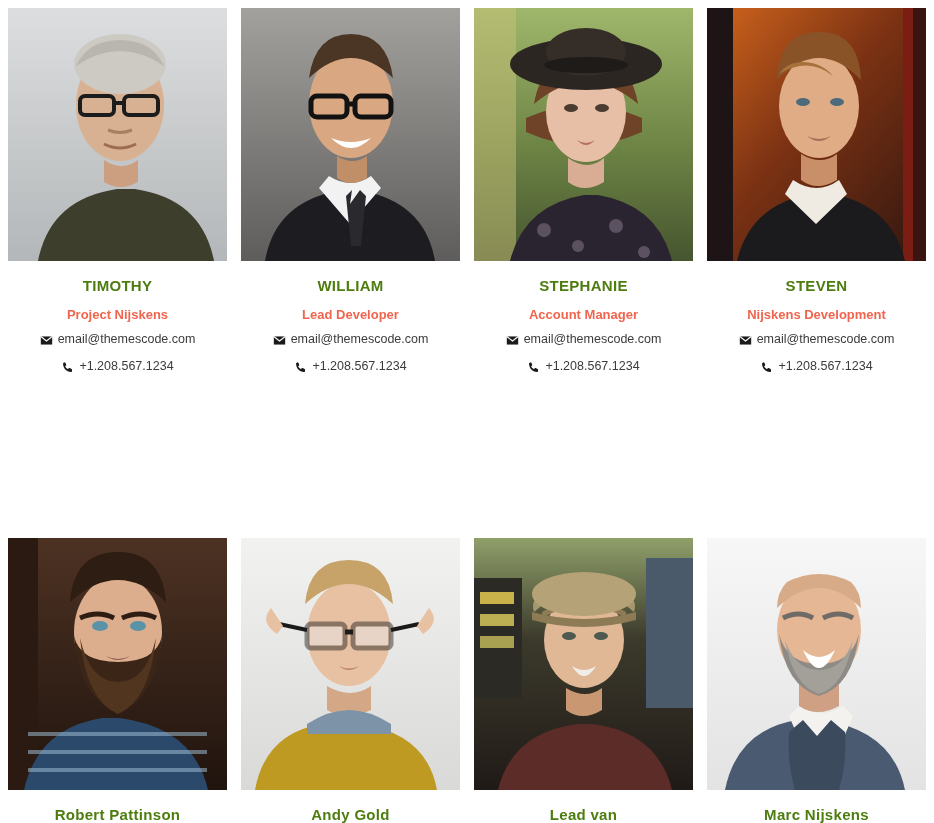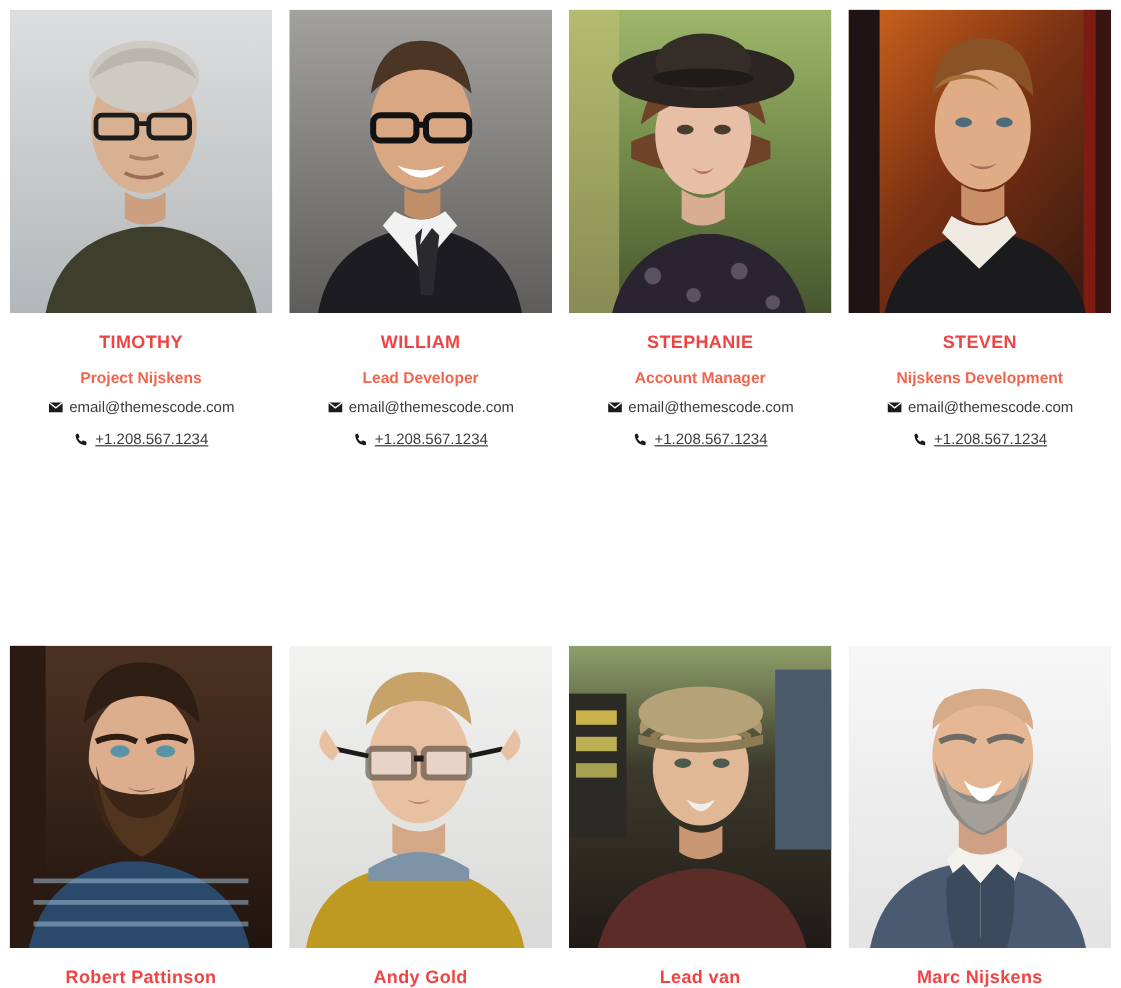--- a/index.html
+++ b/index.html
@@ -42,46 +42,46 @@
     overflow: hidden;
     position: relative;
     line-height: 0;
   }
   .row-2 .photo-frame { height: 252px; }
   .photo-frame svg { display: block; width: 100%; height: 100%; }
 
   .member-name {
     font-size: 15px;
     font-weight: bold;
-    color: #ef4444;
+    color: #4d7c0f;
     letter-spacing: 0.3px;
     margin-top: 17px;
     line-height: 1.1;
   }
   .member-name.upper { text-transform: uppercase; }
 
   .member-role {
     font-size: 13px;
     font-weight: bold;
     color: #f1654e;
     margin-top: 13px;
     line-height: 1.1;
   }
 
   .contact-line {
     display: flex;
-    align-items: center;
+    align-items: flex-end;
     justify-content: center;
     gap: 5px;
     font-size: 12.5px;
     color: #3b3b3b;
     line-height: 1.2;
   }
   .contact-email { margin-top: 10px; }
-  .contact-phone { margin-top: 12px; text-decoration: underline; }
+  .contact-phone { margin-top: 12px; }
 
   .ico {
     display: inline-block;
     width: 13px;
     height: 13px;
     flex: 0 0 13px;
     line-height: 0;
   }
   .ico svg { display: block; width: 13px; height: 13px; }
   .contact-text { white-space: nowrap; }

